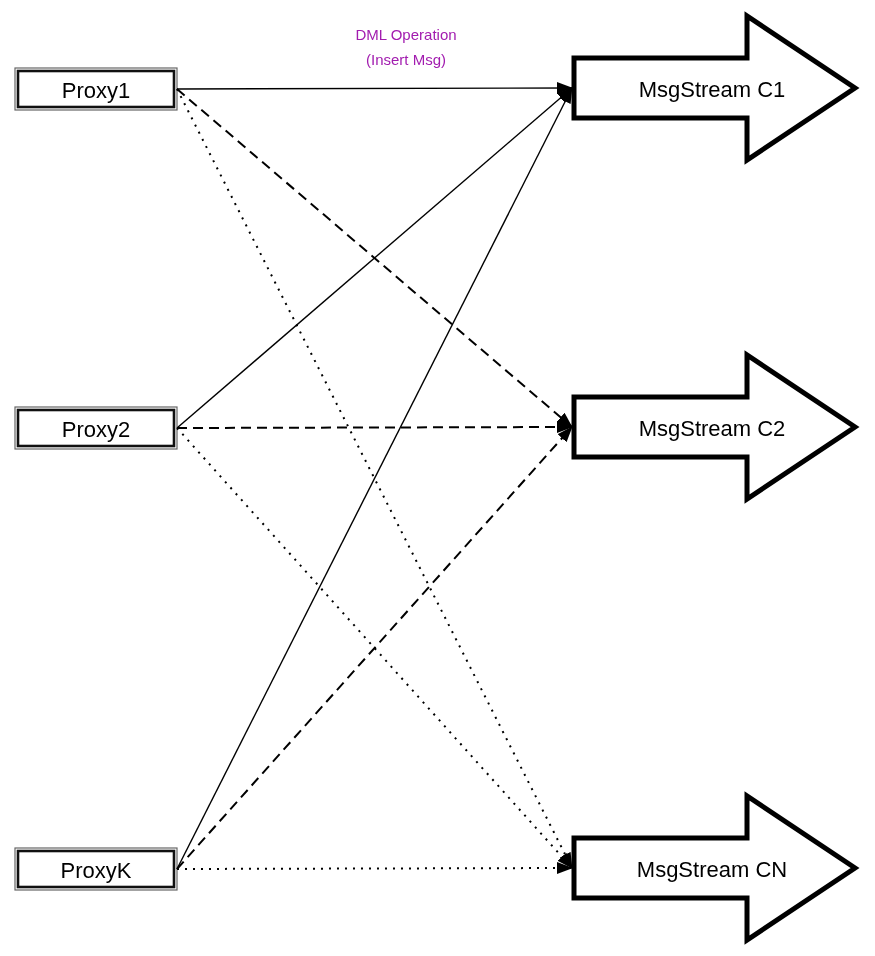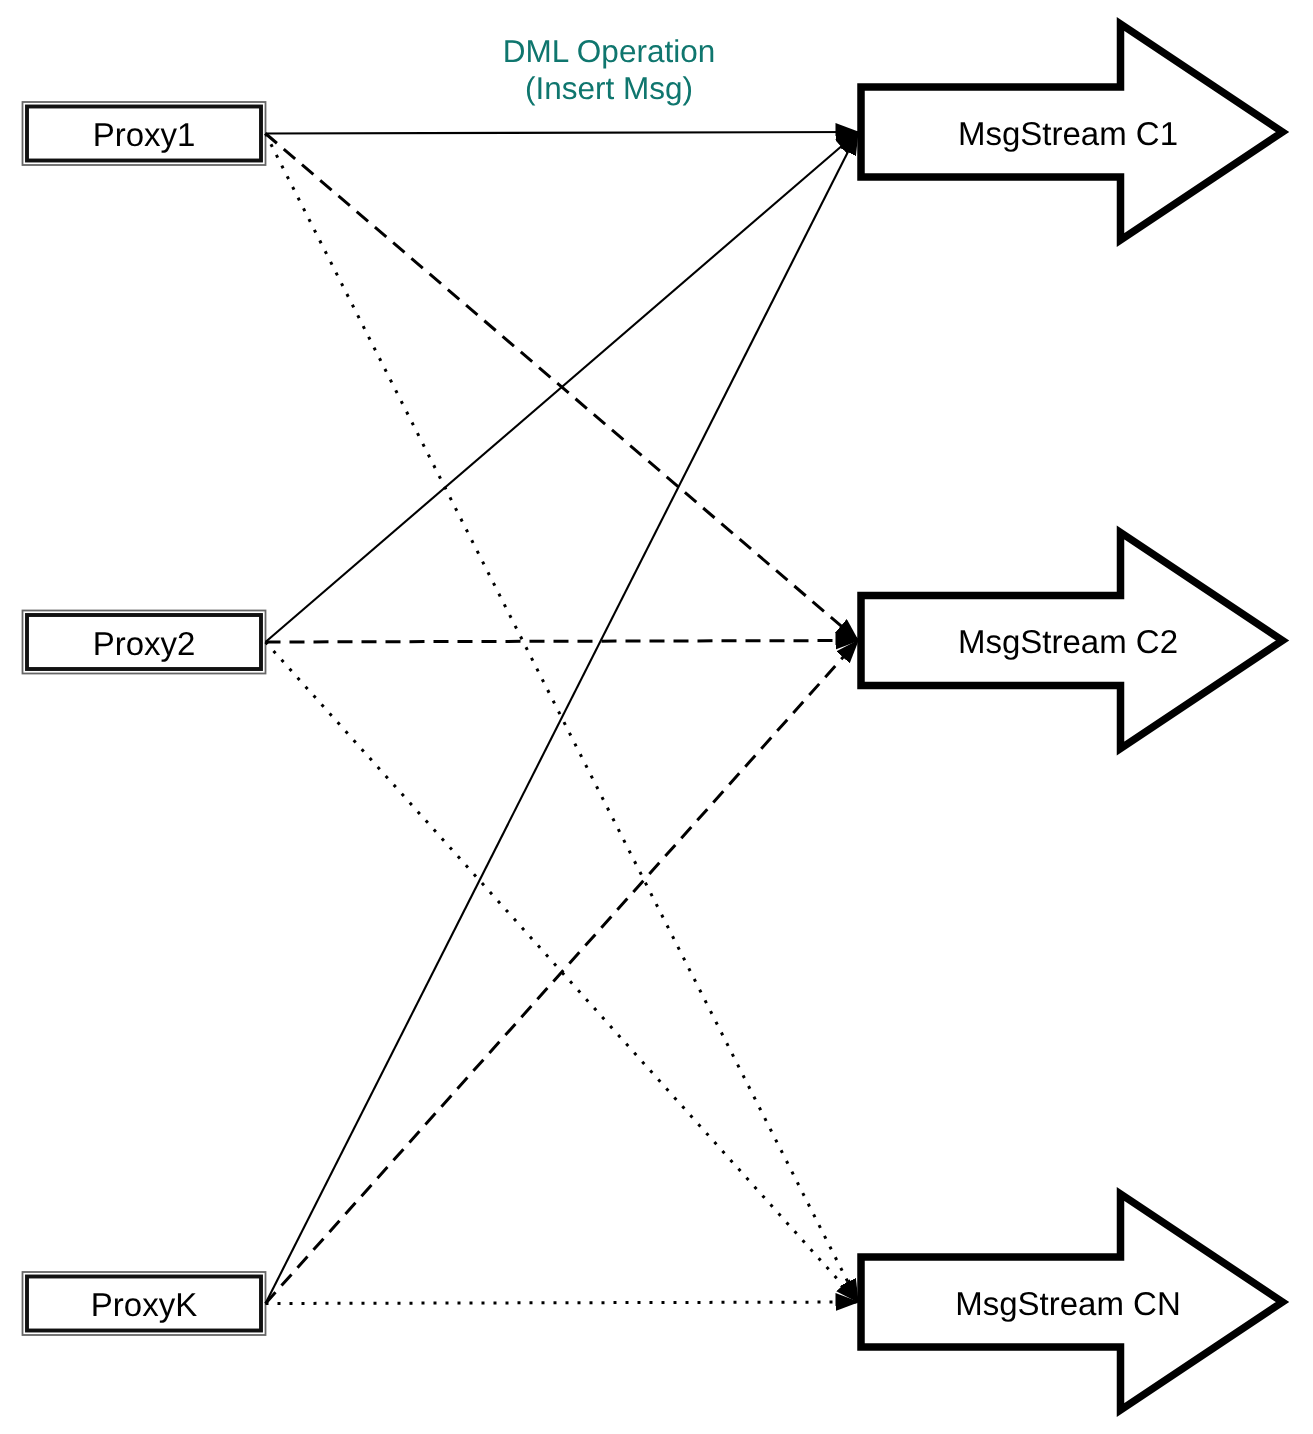--- a/index.html
+++ b/index.html
@@ -12,23 +12,23 @@
     overflow: hidden;
   }
   svg.diagram { position: absolute; left: 0; top: 0; }
 
   .annotation {
     position: absolute;
     left: 286px;
     top: 22px;
     width: 240px;
     text-align: center;
-    font-size: 21px;
+    font-size: 15px;
     line-height: 25px;
-    color: #0f766e;
+    color: #a21caf;
     white-space: pre-line;
   }
 
   
   .box-outer { fill: #ffffff; stroke: #666666; stroke-width: 1.2; }
   .box-inner { fill: #ffffff; stroke: #111111; stroke-width: 2.6; }
   .block-arrow { fill: #ffffff; stroke: #000000; stroke-width: 5; stroke-linejoin: miter; }
 
   text.node-label {
     font-family: "Liberation Sans", "DejaVu Sans", sans-serif;

